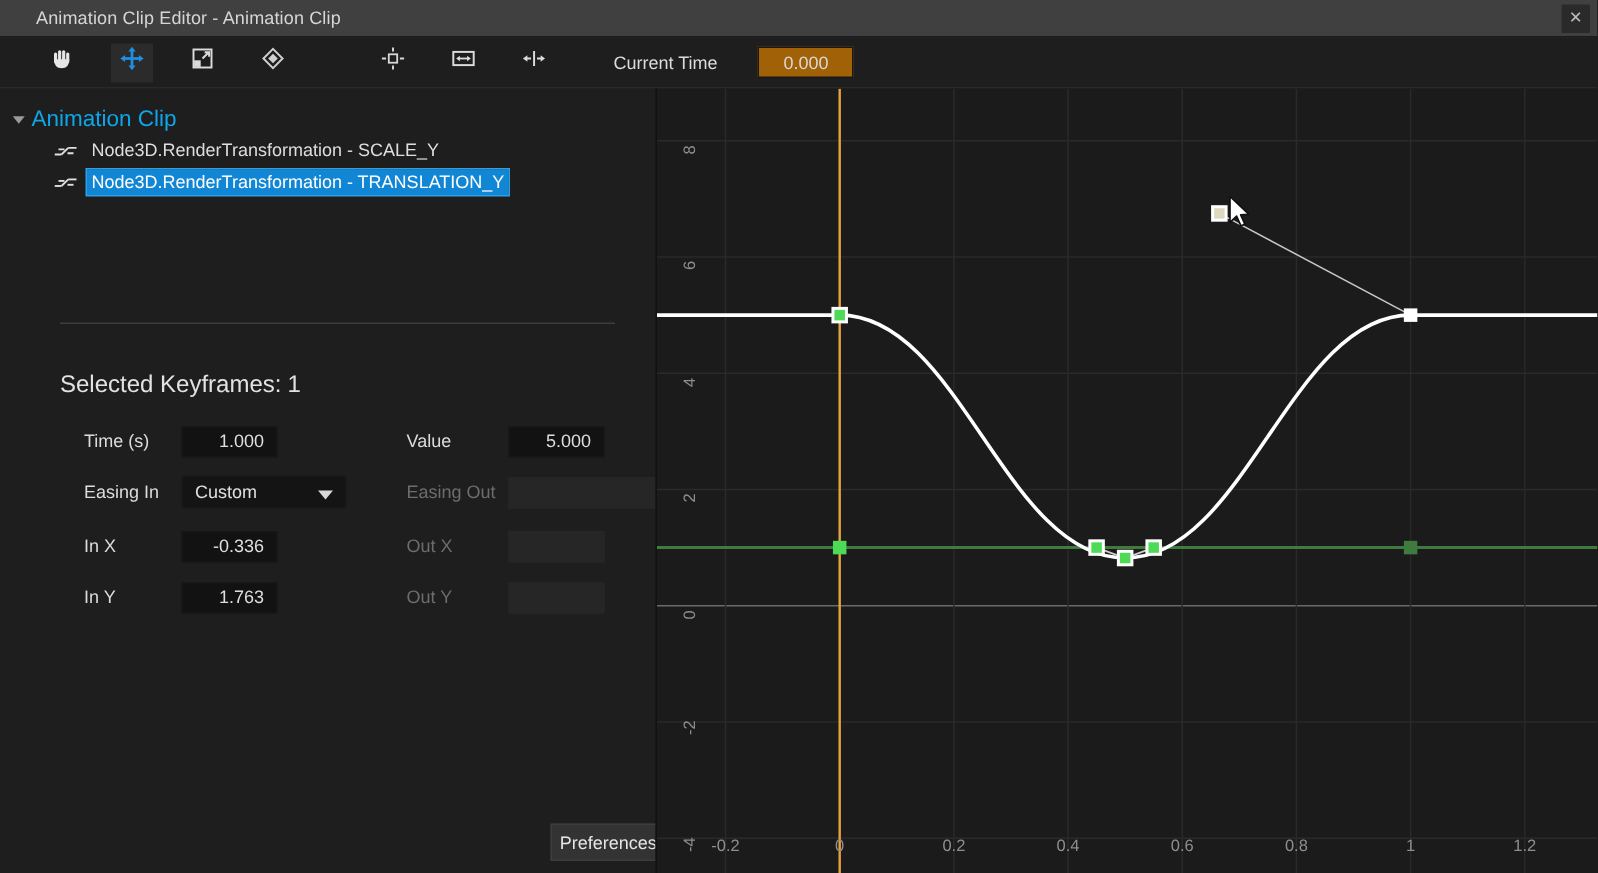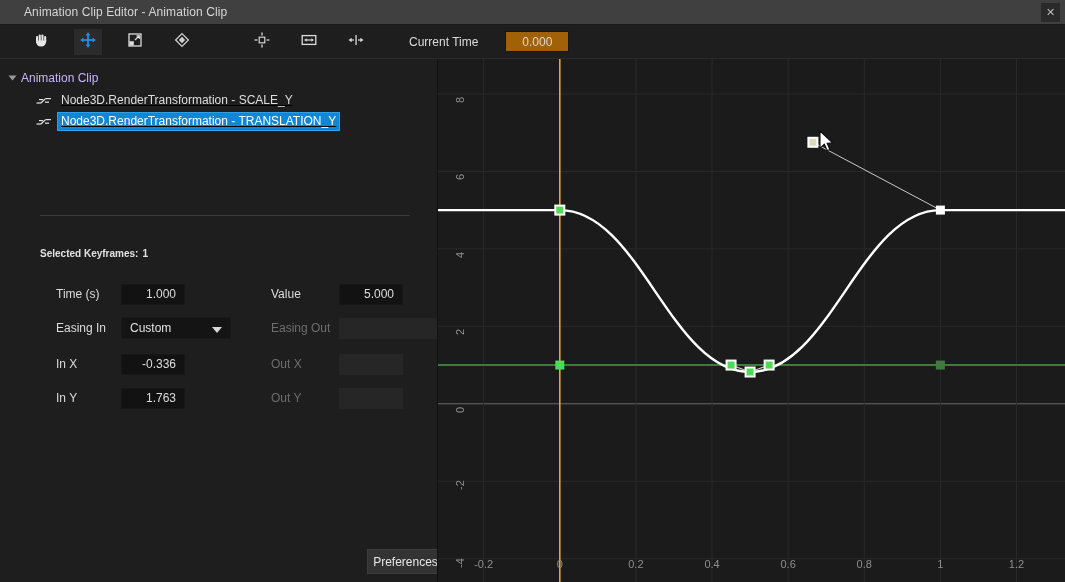--- a/index.html
+++ b/index.html
@@ -75,48 +75,47 @@
     cursor: pointer;
   }
   .tri {
     width: 0; height: 0;
     border-left: 5px solid #9a9a9a;
     border-top: 4px solid transparent;
     border-bottom: 4px solid transparent;
     transform: rotate(90deg);
     margin-left: 2px;
   }
-  .tree-root-label { font-size: 12px; color: #c4b5fd; }
+  .tree-root-label { font-size: 15px; color: #0ea5e9; }
   .tree-item {
     position: absolute; left: 36px;
     height: 17px;
     display: flex; align-items: center; gap: 6px;
     cursor: pointer;
-    text-decoration: underline;
   }
   .tree-item .tname {
     font-size: 12px; color: #dedede;
     padding: 1px 3px 2px 3px;
     white-space: nowrap;
   }
   .tree-item.selected .tname {
     background: #1186d4;
     color: #ffffff;
     outline: 1px solid #2ea0e8;
   }
   .curve-icon { width: 16px; height: 12px; display: block; }
 
   .divider {
     position: absolute; left: 40px; top: 156px; width: 370px; height: 1px;
     background: #3c3c3c;
   }
 
   .selkf {
     position: absolute; left: 40px; top: 189px;
-    font-size: 10px; color: #e2e2e2; font-weight: bold;
+    font-size: 16px; color: #e2e2e2; font-weight: normal;
   }
   .selkf span.val { margin-left: 4px; }
 
   .fieldrow { position: absolute; height: 22px; display: flex; align-items: center; }
   .flabel { font-size: 12px; color: #dcdcdc; margin-left: 16px; }
   .flabel.dim { color: #6d6d6d; }
   .finput {
     background: #121212;
     border: 1px solid #171717;
     height: 21px;

